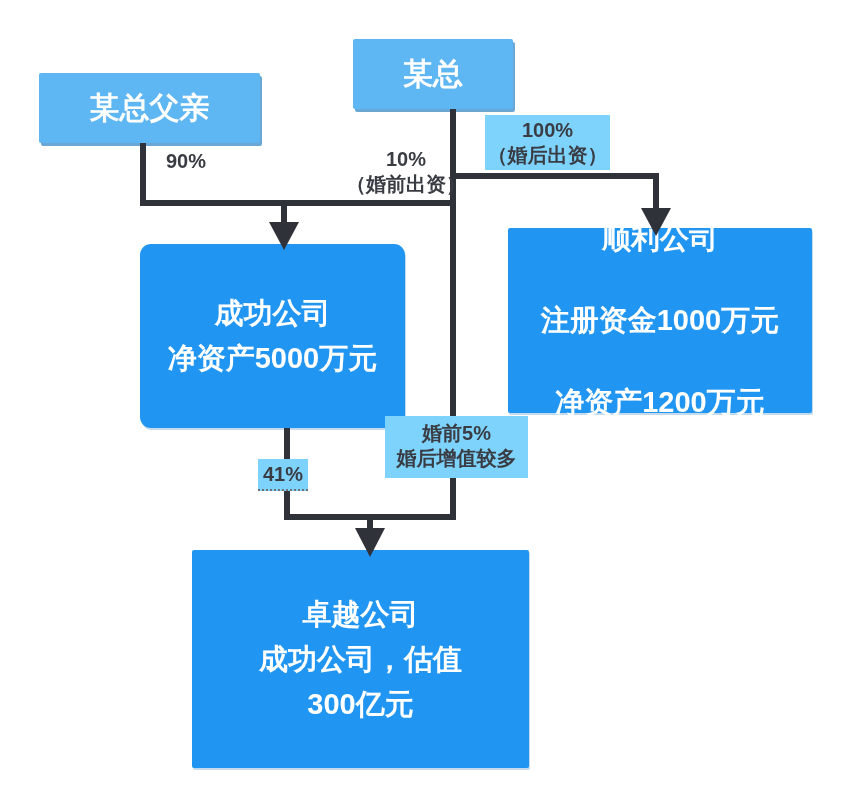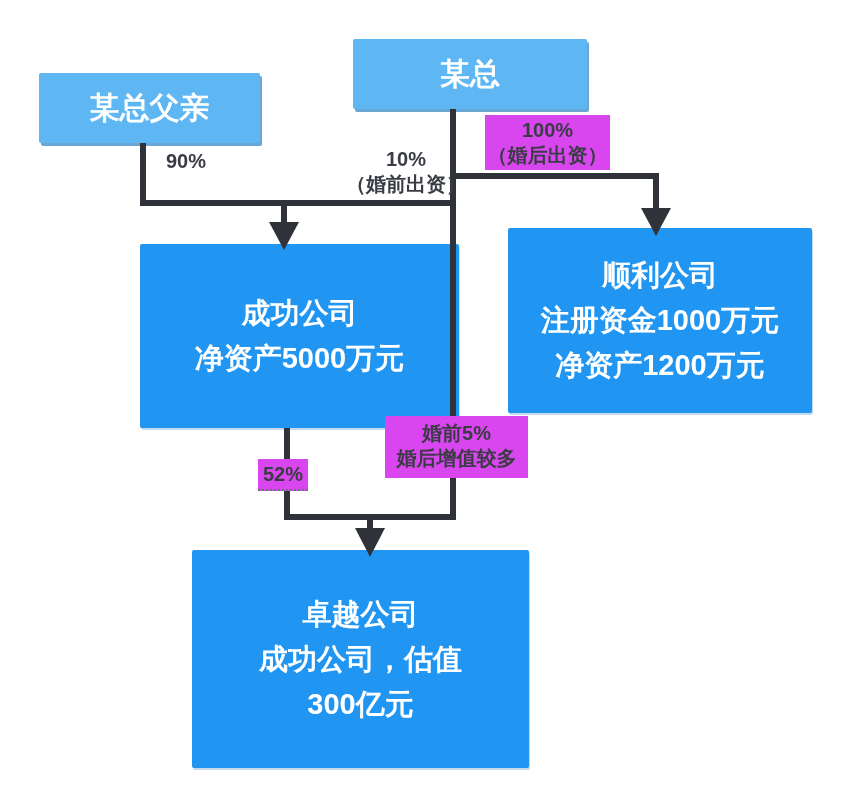--- a/index.html
+++ b/index.html
@@ -35,23 +35,23 @@
   }
   .node-big {
     background: #2095F2;
     font-size: 29px;
     line-height: 45px;
     box-shadow: 1px 2px 0 rgba(24, 108, 180, 0.25);
   }
   .node span { display: block; }
 
   #node-father   { left: 39px;  top: 73px;  width: 221px; height: 70px; }
-  #node-boss     { left: 353px; top: 39px;  width: 234px; height: 70px; }
-  #node-chenggong{ left: 140px; top: 244px; width: 319px; height: 184px; }
-  #node-shunli   { left: 508px; top: 228px; width: 304px; height: 185px; }
+  #node-boss     { left: 353px; top: 39px;  width: 160px; height: 70px; }
+  #node-chenggong{ left: 140px; top: 244px; width: 265px; height: 184px; border-radius: 11px; }
+  #node-shunli   { left: 508px; top: 228px; width: 304px; height: 185px; gap: 37px; }
   #node-zhuoyue  { left: 192px; top: 550px; width: 337px; height: 218px; }
 
   
   svg.connectors {
     position: absolute;
     left: 0; top: 0;
     width: 848px; height: 807px;
     z-index: 2;
     pointer-events: none;
   }
@@ -68,21 +68,21 @@
   .edge-label {
     position: absolute;
     z-index: 3;
     font-size: 20px;
     line-height: 25px;
     font-weight: 600;
     color: #3A3C44;
     text-align: center;
     box-sizing: border-box;
   }
-  .edge-label.boxed { background: #d946ef; }
+  .edge-label.boxed { background: #7dd3fc; }
 
   #label-90   { left: 150px; top: 149px; width: 72px; }
   #label-10   { left: 325px; top: 147px; width: 130px; margin-left: 16px; }
   #label-100  { left: 485px; top: 115px; width: 125px; height: 55px; padding-top: 3px; }
   #label-25   { left: 258px; top: 459px; width: 50px;  height: 32px; padding-top: 3px;
                 border-bottom: 2px dotted #6F7179; }
   #label-5    { left: 385px; top: 416px; width: 143px; height: 62px; padding-top: 5px; }
 </style>
 </head>
 <body>
@@ -146,21 +146,21 @@
     <span>10%</span><br>
     <span>（婚前出资）</span>
   </div>
 
   <div class="edge-label boxed" id="label-100">
     <span>100%</span><br>
     <span>（婚后出资）</span>
   </div>
 
   <div class="edge-label boxed" id="label-25">
-    <span>52%</span>
+    <span>41%</span>
   </div>
 
   <div class="edge-label boxed" id="label-5">
     <span>婚前5%</span><br>
     <span>婚后增值较多</span>
   </div>
 
 </div>
 
 </body></html>

